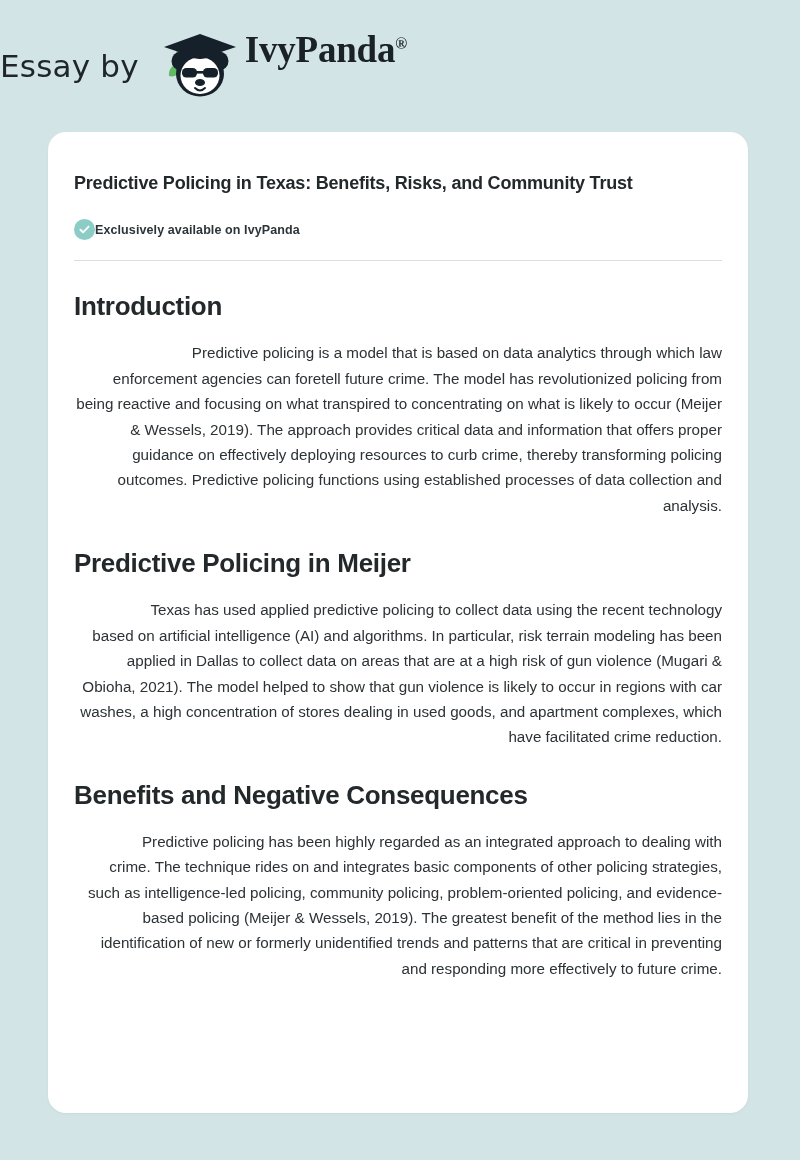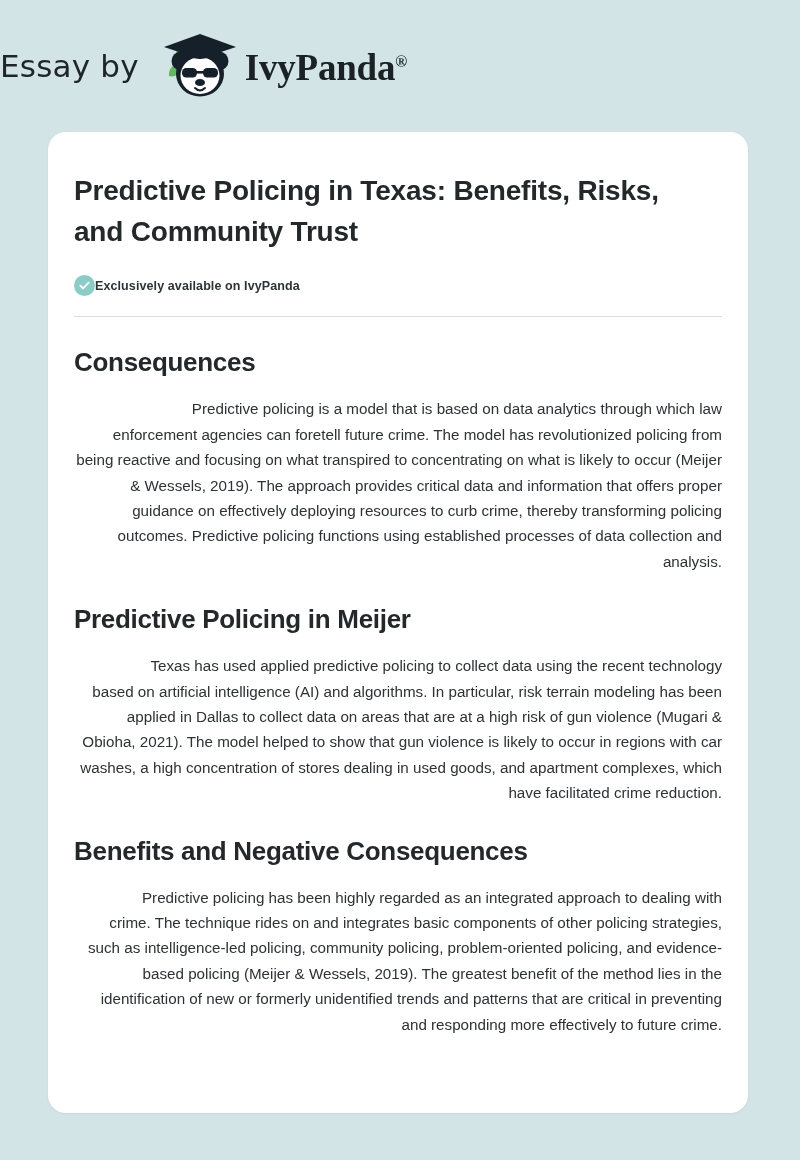--- a/index.html
+++ b/index.html
@@ -29,21 +29,20 @@
     font-family: "DejaVu Sans", sans-serif;
     font-size: 31px;
     font-weight: 400;
     color: #1f2629;
     letter-spacing: 0.2px;
     line-height: 1;
   }
 
   .brand-logo-wrap {
     display: flex;
-    align-items: center;
     margin-left: 18px;
   }
 
   .panda-mark {
     width: 86px;
     height: 72px;
     display: block;
     flex: none;
   }
 
@@ -79,21 +78,21 @@
     box-shadow: 0 1px 3px rgba(20,50,55,0.05);
   }
 
   .paper-inner {
     padding: 38px 26px 0 26px;
   }
 
   
   .doc-title {
     font-family: "Liberation Sans", sans-serif;
-    font-size: 28px;
+    font-size: 18px;
     line-height: 1.47;
     font-weight: 700;
     color: #23282b;
     letter-spacing: -0.2px;
     max-width: 625px;
   }
 
   
   .exclusive-row {
     display: flex;
@@ -194,21 +193,21 @@
         <svg width="13" height="13" viewBox="0 0 13 13" xmlns="http://www.w3.org/2000/svg" aria-hidden="true">
           <path d="M2.4 6.7 L5.1 9.3 L10.6 3.6" stroke="#ffffff" stroke-width="1.9" fill="none" stroke-linecap="round" stroke-linejoin="round"></path>
         </svg>
       </span>
       <span class="exclusive-label">Exclusively available on IvyPanda</span>
     </div>
 
     <div class="rule"></div>
 
     <section class="section-block">
-      <h2 class="section-heading">Consequences</h2>
+      <h2 class="section-heading">Introduction</h2>
       <p class="body-para">Predictive policing is a model that is based on data analytics through which law enforcement agencies can foretell future crime. The model has revolutionized policing from being reactive and focusing on what transpired to concentrating on what is likely to occur (Meijer &amp; Wessels, 2019). The approach provides critical data and information that offers proper guidance on effectively deploying resources to curb crime, thereby transforming policing outcomes. Predictive policing functions using established processes of data collection and analysis.</p>
     </section>
 
     <section class="section-block">
       <h2 class="section-heading">Predictive Policing in Meijer</h2>
       <p class="body-para">Texas has used applied predictive policing to collect data using the recent technology based on artificial intelligence (AI) and algorithms. In particular, risk terrain modeling has been applied in Dallas to collect data on areas that are at a high risk of gun violence (Mugari &amp; Obioha, 2021). The model helped to show that gun violence is likely to occur in regions with car washes, a high concentration of stores dealing in used goods, and apartment complexes, which have facilitated crime reduction.</p>
     </section>
 
     <section class="section-block">
       <h2 class="section-heading">Benefits and Negative Consequences</h2>

